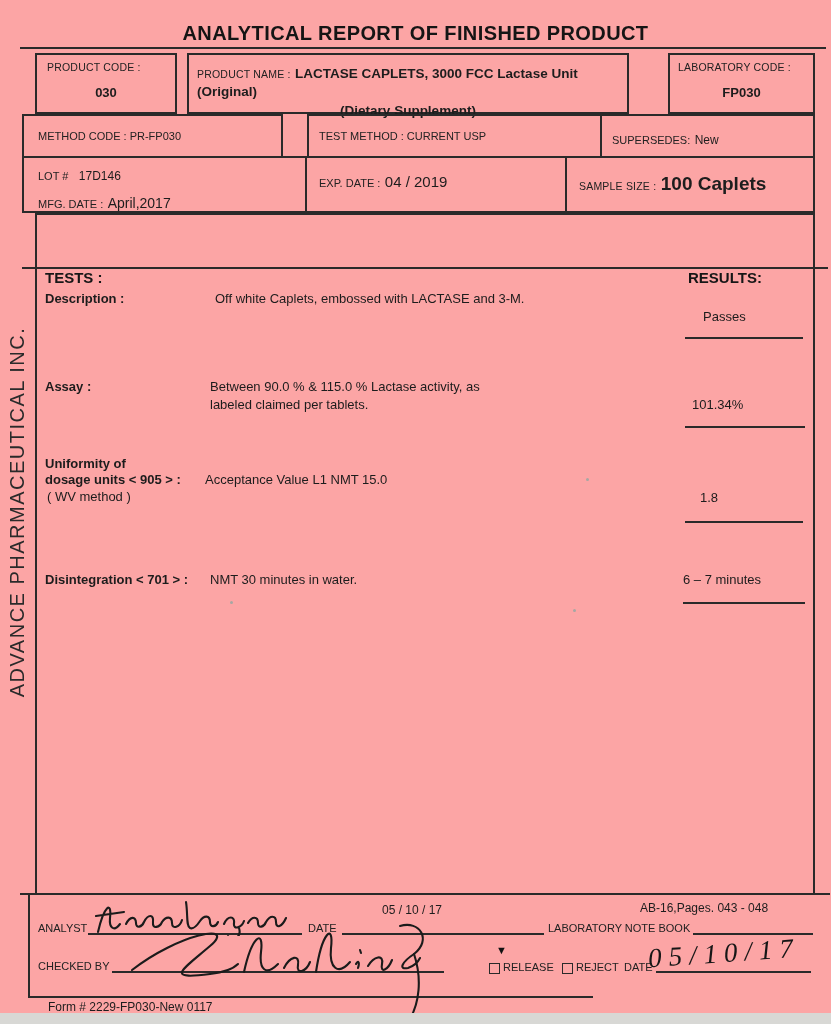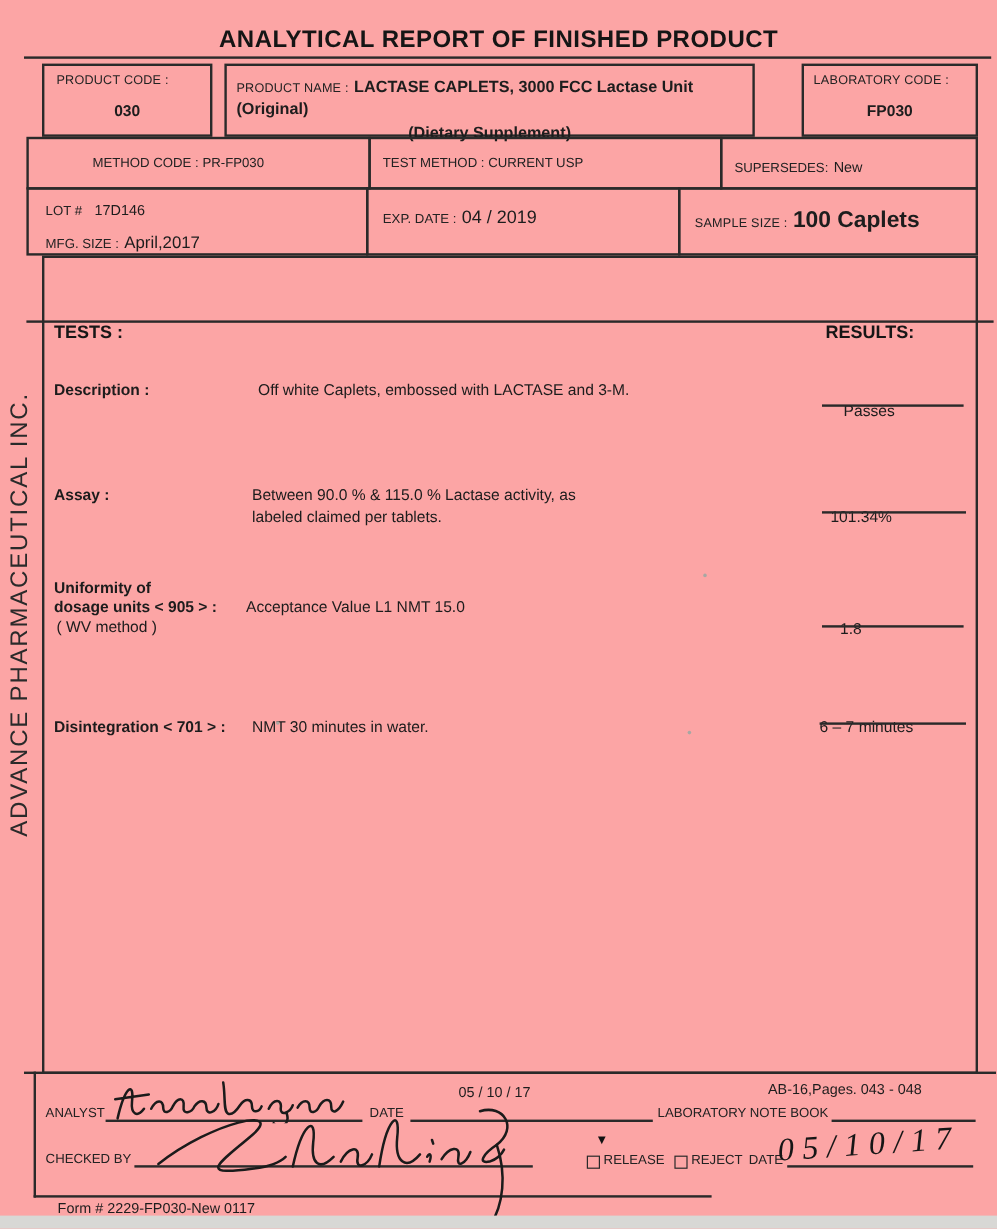--- a/index.html
+++ b/index.html
@@ -7,21 +7,21 @@
   .page{position:relative;width:831px;height:1024px;background:#fca5a5;overflow:hidden;}
   .abs{position:absolute;}
   .rule{position:absolute;background:#2a2a2a;height:2px;}
   .cell{position:absolute;border:2px solid #2a2a2a;box-sizing:border-box;background:transparent;}
   .lbl{font-size:10.5px;color:#222;letter-spacing:0.2px;}
   .lbl-md{font-size:11px;color:#222;}
   .b{font-weight:bold;}
   .title{position:absolute;top:22px;left:0;width:100%;text-align:center;
          font-size:20px;font-weight:bold;letter-spacing:0.4px;color:#151515;}
   .hdr{font-size:15px;font-weight:bold;color:#161616;margin-top:33px;}
-  .body-txt{font-size:13px;color:#1c1c1c;margin-top:26px;}
+  .body-txt{font-size:13px;color:#1c1c1c;}
   .company-vertical{position:absolute;top:512px;left:17px;
       transform:translate(-50%,-50%) rotate(-90deg);white-space:nowrap;
       font-size:20px;letter-spacing:1.5px;color:#2a2a2a;}
   .cb{display:inline-block;width:9px;height:9px;border:1.5px solid #2a2a2a;
       vertical-align:-1px;margin-right:4px;}
   .hand-date{font-family:"Liberation Serif",serif;font-style:italic;font-size:27px;
       letter-spacing:7px;color:#161616;transform:rotate(-4deg);}
   .sig{stroke:#1b1b1b;fill:none;stroke-width:2.1;stroke-linecap:round;stroke-linejoin:round;}
   .speck{position:absolute;width:3px;height:3px;border-radius:50%;background:#a7a7a3;}
   .scan-band{position:absolute;left:0;top:1013px;width:831px;height:11px;background:#d8d8d5;}
@@ -44,40 +44,40 @@
       <span class="lbl">PRODUCT NAME :</span>
       <span class="b" style="font-size:13.5px;">LACTASE CAPLETS, 3000 FCC Lactase Unit (Original)</span>
     </div>
     <div class="b" style="font-size:13.5px;text-align:center;margin-top:3px;">(Dietary Supplement)</div>
   </div>
   <div class="cell" style="left:668px;top:53px;width:147px;height:61px;">
     <div class="lbl" style="margin:6px 0 0 8px;">LABORATORY CODE :</div>
     <div class="b" style="font-size:13px;text-align:center;margin-top:12px;">FP030</div>
   </div>
 
-  <div class="cell" style="left:22px;top:114px;width:287px;height:44px;padding-left:39px;">
+  <div class="cell" style="left:22px;top:114px;width:261px;height:44px;">
     <div class="lbl-md" style="margin:14px 0 0 14px;">METHOD CODE : PR-FP030</div>
   </div>
   <div class="cell" style="left:307px;top:114px;width:295px;height:44px;">
     <div class="lbl-md" style="margin:14px 0 0 10px;">TEST METHOD : CURRENT USP</div>
   </div>
   <div class="cell" style="left:600px;top:114px;width:215px;height:44px;">
     <div style="margin:14px 0 0 10px;">
       <span class="lbl-md">SUPERSEDES:</span>
       <span style="font-size:12px;">New</span>
     </div>
   </div>
 
   <div class="cell" style="left:22px;top:156px;width:285px;height:57px;">
     <div style="margin:8px 12px 0 14px;">
       <span class="lbl-md">LOT #</span>
       <span style="font-size:12px;margin-left:6px;">17D146</span>
     </div>
     <div style="margin:10px 0 0 14px;">
-      <span class="lbl-md">MFG. SIZE :</span>
+      <span class="lbl-md">MFG. DATE :</span>
       <span style="font-size:14px;">April,2017</span>
     </div>
   </div>
   <div class="cell" style="left:305px;top:156px;width:262px;height:57px;">
     <div style="margin:15px 0 0 12px;">
       <span class="lbl-md">EXP. DATE :</span>
       <span style="font-size:15px;">04 / 2019</span>
     </div>
   </div>
   <div class="cell" style="left:565px;top:156px;width:250px;height:57px;">

